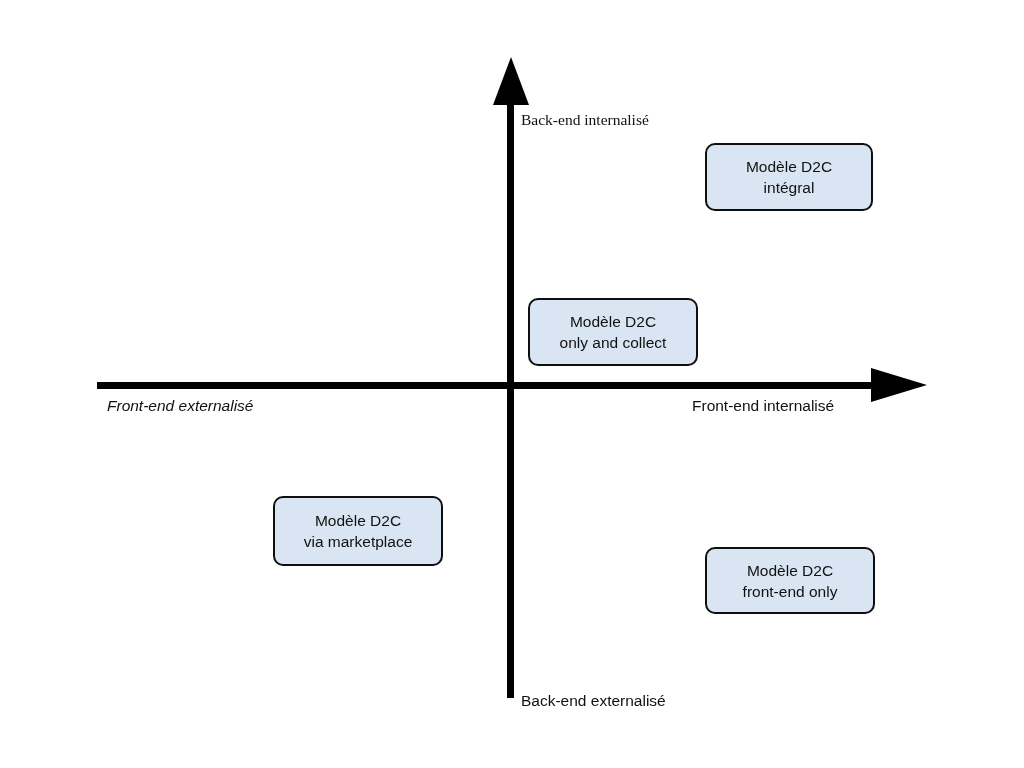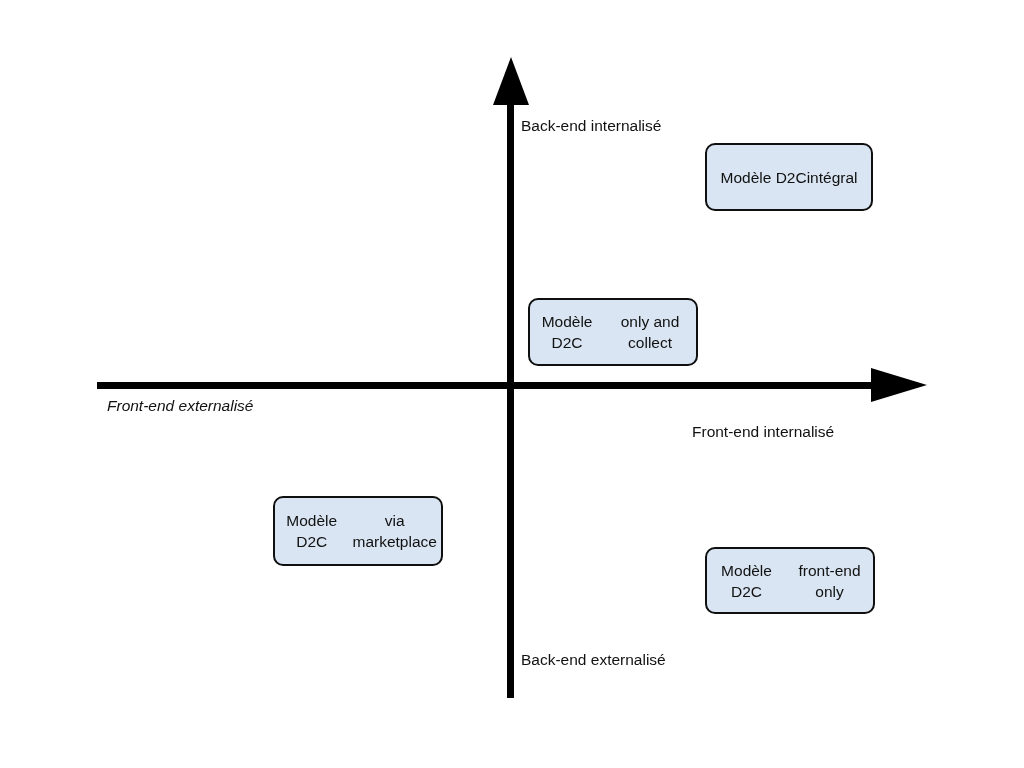--- a/index.html
+++ b/index.html
@@ -53,33 +53,33 @@
     border-left: 56px solid #000000;
   }
   
   .axis-label {
     position: absolute;
     font-size: 15.5px;
     line-height: 18px;
     white-space: nowrap;
     color: #111111;
   }
-  .label-top    { left: 521px; top: 117px; }
-  .label-bottom { left: 521px; top: 651px; }
+  .label-top    { left: 521px; top: 111px; font-family: Liberation Serif, serif; }
+  .label-bottom { left: 521px; top: 692px; }
   .label-left   { left: 107px; top: 397px; font-style: italic; }
-  .label-right  { left: 692px; top: 397px; margin-top: 26px; }
+  .label-right  { left: 692px; top: 397px; }
   
   .qbox {
     position: absolute;
     box-sizing: border-box;
     background: #d9e5f2;
     border: 2px solid #0f0f0f;
     border-radius: 10px;
     display: flex;
-    flex-direction: row;
+    flex-direction: column;
     align-items: center;
     justify-content: center;
     text-align: center;
     font-size: 15.5px;
     line-height: 21px;
     color: #111111;
   }
   .box-integral        { left: 705px; top: 143px; width: 168px; height: 68px; }
   .box-click-collect   { left: 528px; top: 298px; width: 170px; height: 68px; }
   .box-marketplace     { left: 273px; top: 496px; width: 170px; height: 70px; }

